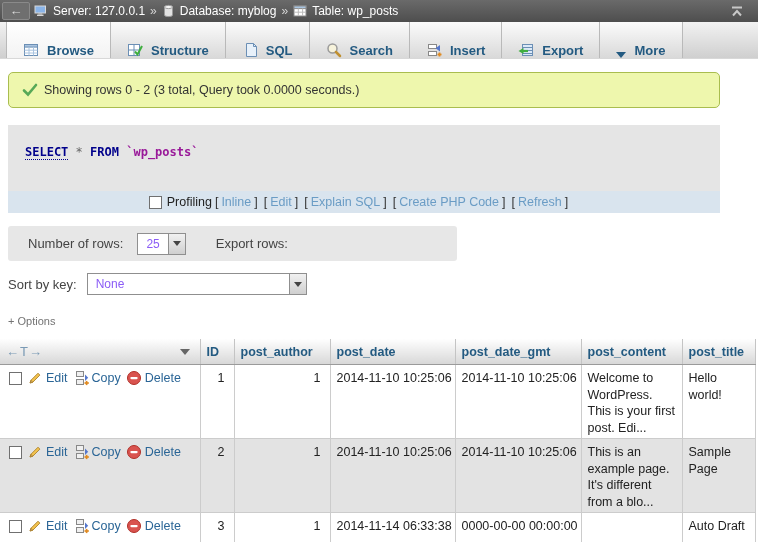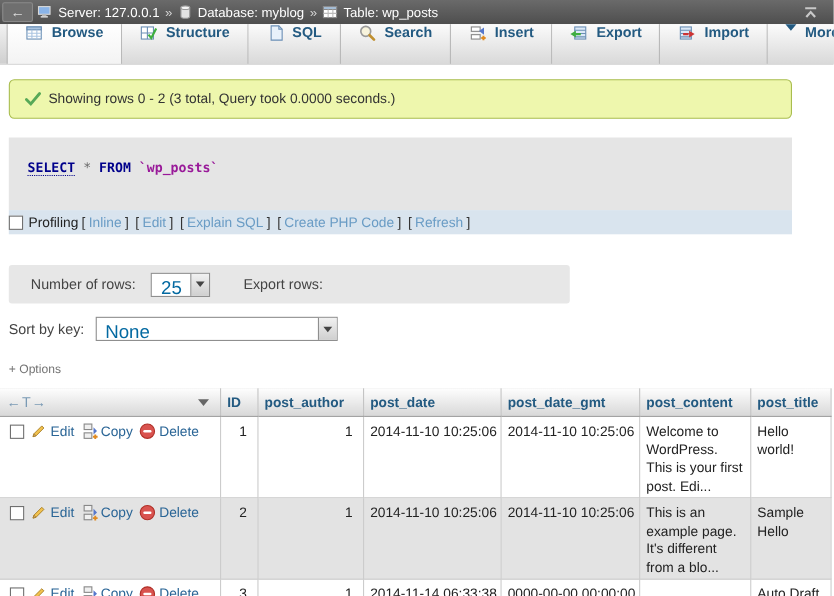--- a/index.html
+++ b/index.html
@@ -13,21 +13,21 @@
     background:#6f6f6f; border-radius:2px; color:#ddd; text-align:center;
     line-height:16px; font-size:13px; cursor:pointer; }
   .crumb { display:flex; align-items:center; gap:5px; font-size:12px; cursor:pointer; }
   .crumb-sep { color:#d5d5d5; margin:0 5px; font-size:12px; }
   .topbar .spacer { flex:1; }
   .collapse { margin-right:14px; cursor:pointer; display:flex; }
 
   
   .tabbar { height:37px; background:linear-gradient(#f2f2f2,#cfcfcf);
     display:flex; align-items:stretch; padding-left:6px; border-bottom:1px solid #d8d8d8; }
-  .tab { display:flex; align-items:flex-start; gap:8px; padding:0 16px;
+  .tab { display:flex; align-items:flex-end; gap:8px; padding:0 16px;
     border-right:1px solid #b9b9b9; background:linear-gradient(#fbfbfb,#d9d9d9);
     color:#235a81; font-weight:bold; font-size:13px; cursor:pointer; }
   .tab:first-child { border-left:1px solid #b9b9b9; }
   .tab.active { background:linear-gradient(#ffffff,#f3f3f3); }
   .ticon { width:16px; height:16px; display:inline-flex; }
   .tri { width:0; height:0; border-left:5px solid transparent;
     border-right:5px solid transparent; border-top:6px solid #235a81; }
 
   
   .msgbox { margin:13px 38px 0 8px; height:36px; background:#eef7ad;
@@ -35,34 +35,34 @@
     gap:6px; padding-left:13px; color:#333; }
 
   
   .querybox { margin:17px 38px 0 8px; height:66px; background:#e5e5e5;
     padding:20px 0 0 17px; font-family:"DejaVu Sans Mono", monospace; font-size:12px; }
   .kw { color:#00008b; font-weight:bold; }
   .kw-u { border-bottom:1px dotted #00008b; }
   .star { color:#666; }
   .tbl-ref { color:#991999; font-weight:bold; }
   .profbar { margin:0 38px 0 8px; height:22px; background:#d9e4ee; display:flex;
-    align-items:center; justify-content:flex-start; padding-right:8px; font-size:12.5px; }
+    align-items:center; justify-content:center; padding-right:8px; font-size:12.5px; }
   .profbar .cb { margin-right:5px; }
   .br { color:#333; margin:0 3px; }
   .plink { color:#6a9cc5; text-decoration:none; cursor:pointer; }
 
   
   .cb { width:13px; height:13px; background:#fff; border:1px solid #707070;
     display:inline-block; cursor:pointer; flex:none; }
-  .rowsbar { margin:28px 0 0 8px; width:510px; height:35px; background:#e7e7e7;
+  .rowsbar { margin:13px 0 0 8px; width:449px; height:35px; background:#e7e7e7;
     border-radius:3px; display:flex; align-items:center; padding-left:20px;
     font-size:13px; color:#444; }
   .sel { display:inline-flex; align-items:stretch; background:#fff;
     border:1px solid #8f8f8f; height:22px; cursor:pointer; }
-  .sel .sval { padding:3px 8px 0 8px; font-size:17px; color:#0369a1; }
+  .sel .sval { padding:3px 8px 0 8px; font-size:12px; color:#8b5cf6; }
   .sel .sbtn { width:17px; background:linear-gradient(#f1f1f1,#cfcfcf);
     border-left:1px solid #8f8f8f; display:flex; align-items:center; justify-content:center; }
   .tri-s { width:0; height:0; border-left:4px solid transparent;
     border-right:4px solid transparent; border-top:5px solid #444; }
   .rows-sel { margin-left:14px; }
   .rows-sel .sval { min-width:26px; }
   .filter-label { margin-left:30px; }
   .filter-input { margin-left:10px; width:152px; height:22px; border:1px solid #b5b5b5;
     padding:0 6px; font-size:12.5px; color:#555; font-family:"Liberation Sans",sans-serif; }
   .filter-input::placeholder { color:#b0b0b0; }
@@ -206,33 +206,20 @@
       <svg viewBox="0 0 16 16" width="16" height="16">
           <rect x="4.5" y="2.5" width="10" height="11" fill="#dce9f7" stroke="#6b8fb5"></rect>
           <line x1="4.5" y1="5.5" x2="14.5" y2="5.5" stroke="#6b8fb5"></line>
           <line x1="4.5" y1="8.5" x2="14.5" y2="8.5" stroke="#6b8fb5"></line>
           <line x1="4.5" y1="11.5" x2="14.5" y2="11.5" stroke="#6b8fb5"></line>
           <line x1="10" y1="9" x2="5" y2="9" stroke="#3fae3f" stroke-width="2.2"></line>
           <polygon points="0.5,9 5.5,6 5.5,12" fill="#3fae3f"></polygon>
         </svg>
     </span>
     <span>Export</span>
-  </div>
-  <div class="tab">
-    <span class="ticon">
-      <svg viewBox="0 0 16 16" width="16" height="16">
-          <rect x="2.5" y="2.5" width="10" height="11" fill="#dce9f7" stroke="#6b8fb5"></rect>
-          <line x1="2.5" y1="5.5" x2="12.5" y2="5.5" stroke="#6b8fb5"></line>
-          <line x1="2.5" y1="8.5" x2="12.5" y2="8.5" stroke="#6b8fb5"></line>
-          <line x1="2.5" y1="11.5" x2="12.5" y2="11.5" stroke="#6b8fb5"></line>
-          <line x1="5" y1="9" x2="10" y2="9" stroke="#cc3333" stroke-width="2.2"></line>
-          <polygon points="15.5,9 10.5,6 10.5,12" fill="#cc3333"></polygon>
-        </svg>
-    </span>
-    <span>Import</span>
   </div>
   <div class="tab">
     <span class="tri"></span>
     <span>More</span>
   </div>
 </div>
 
 
 <div class="msgbox">
   <span class="ticon">
@@ -401,21 +388,21 @@
               </span>
             <span>Delete</span>
           </span>
         </span>
       </td>
       <td class="c-num">2</td>
       <td class="c-num">1</td>
       <td class="c-date">2014-11-10 10:25:06</td>
       <td class="c-date">2014-11-10 10:25:06</td>
       <td>This is an example page. It's different from a blo...</td>
-      <td>Sample Hello</td>
+      <td>Sample Page</td>
     </tr>
 
     <tr class="r3">
       <td class="c-act">
         <span class="actwrap">
           <span class="cb"></span>
           <span class="rowlink">
             <span class="icn">
                 <svg viewBox="0 0 16 16" width="16" height="16">
                   <path d="M3 13 L3.9 10.3 L11 3.2 L12.9 5.1 L5.8 12.2 Z" fill="#f2c24e" stroke="#a3791f" stroke-width="0.8"></path>

